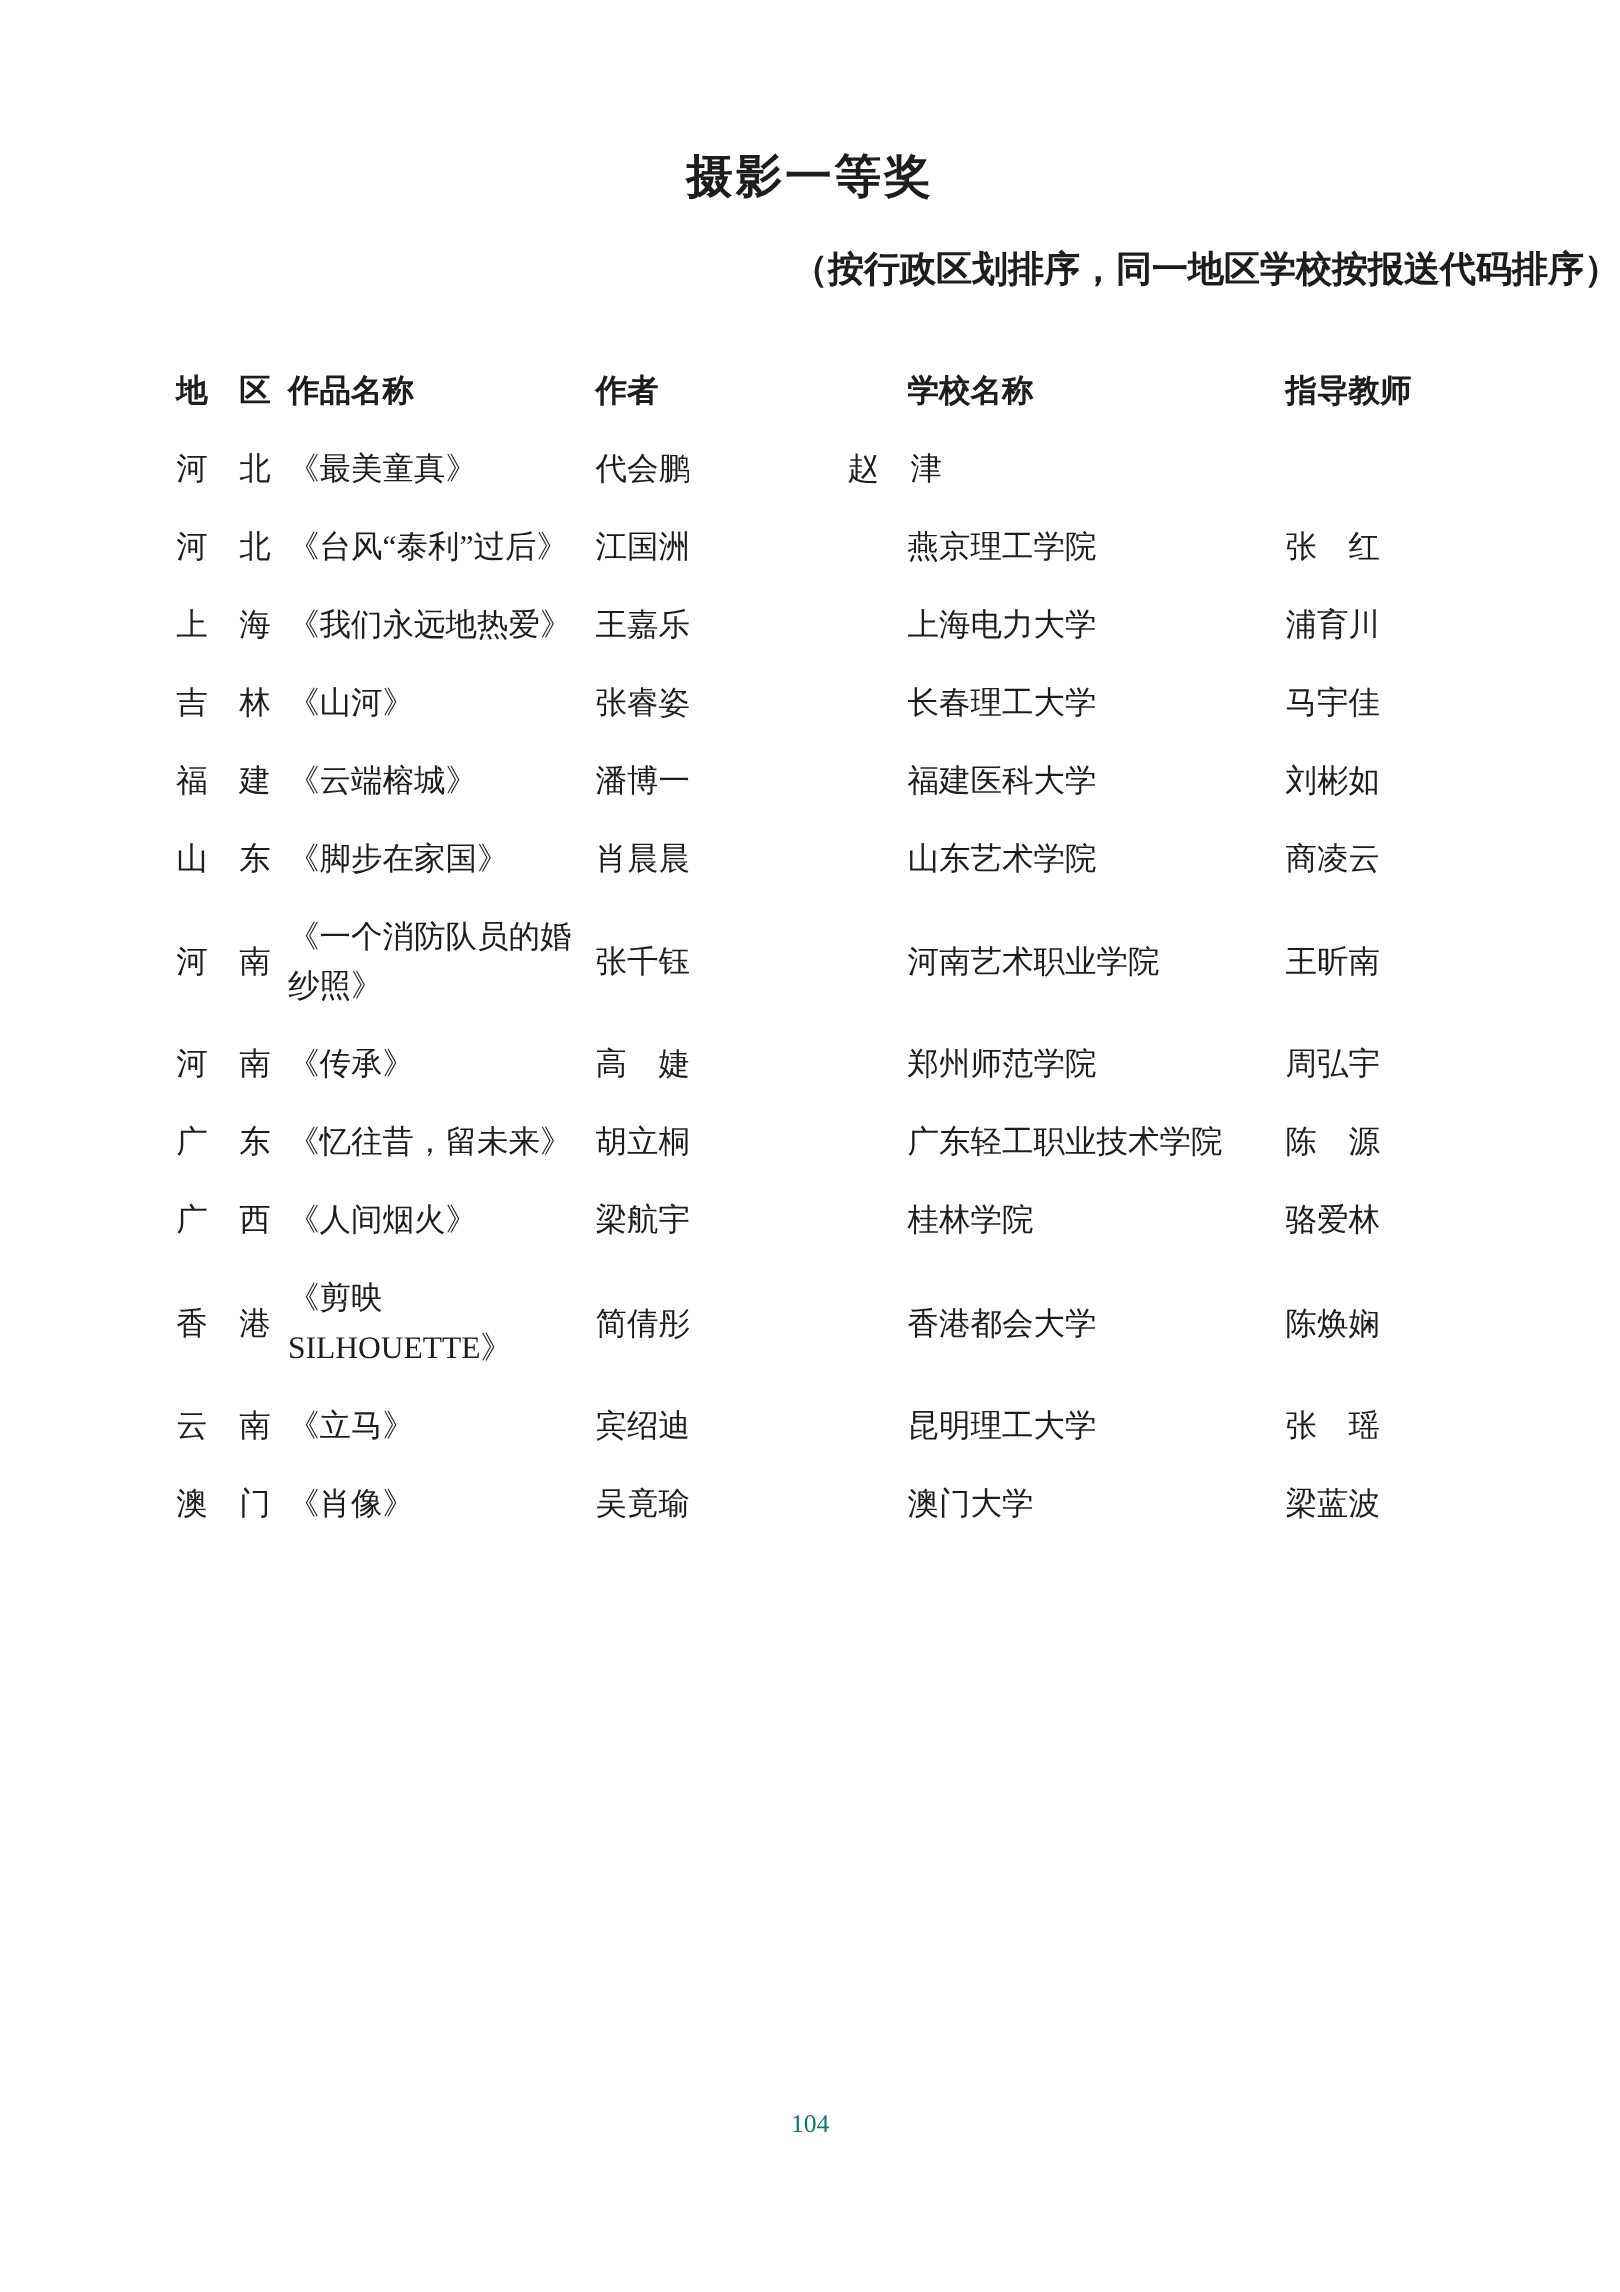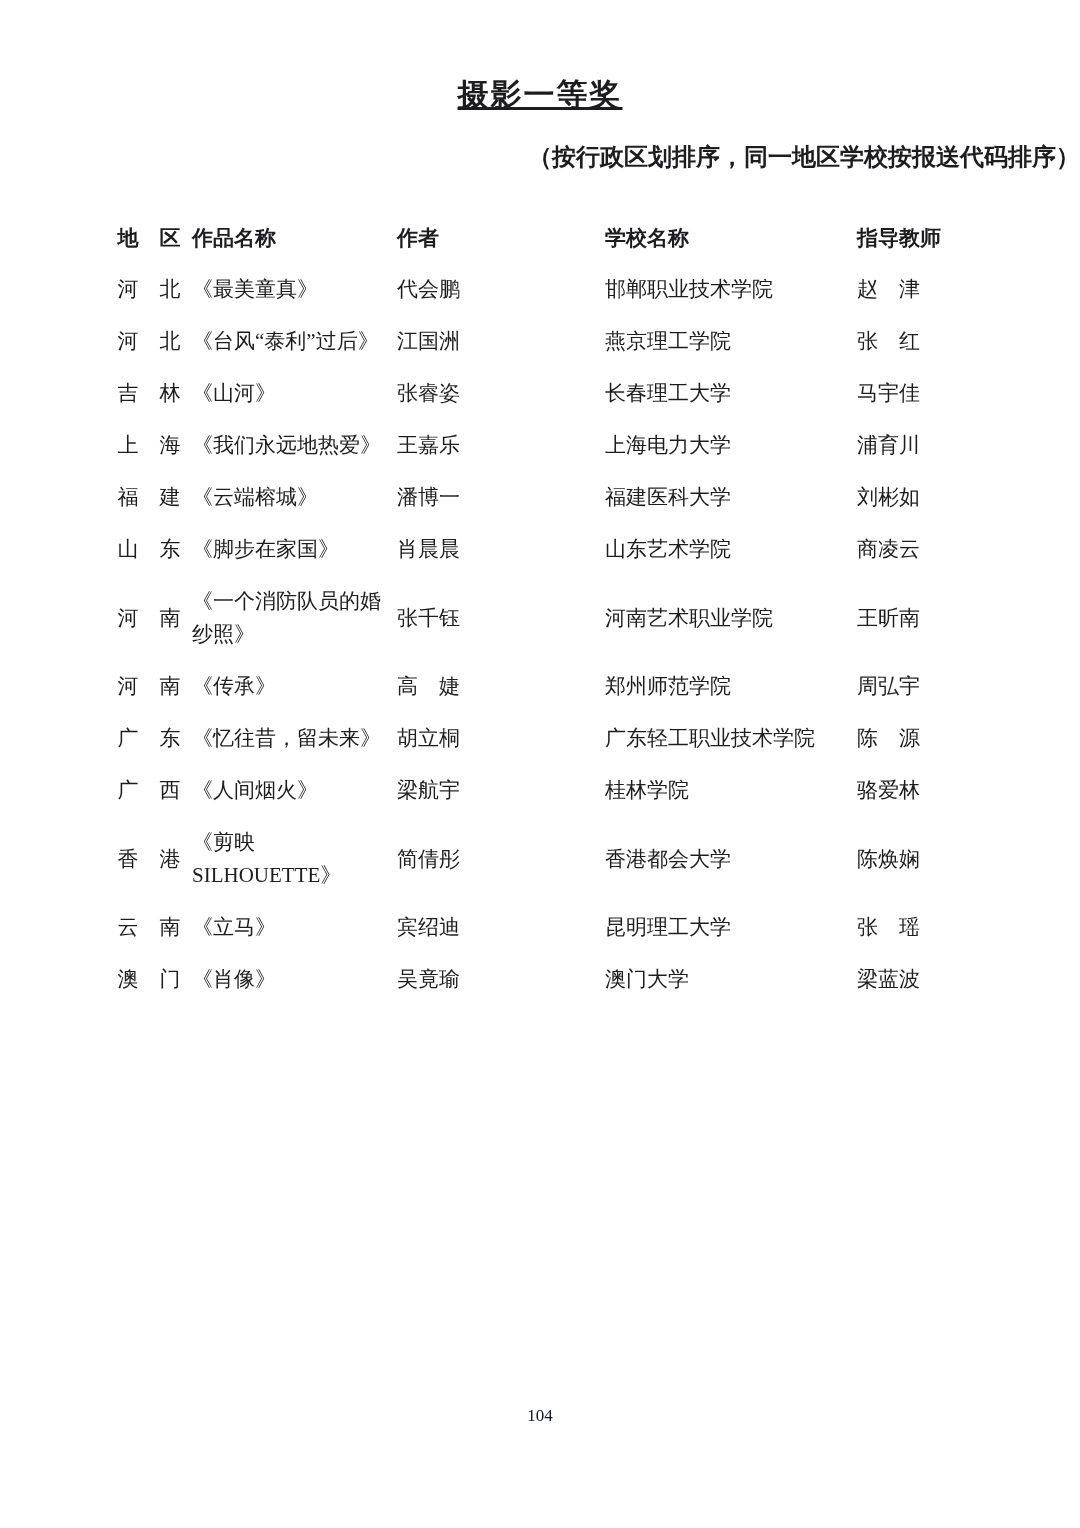--- a/index.html
+++ b/index.html
@@ -10,28 +10,27 @@
   .page {
     position: relative;
     width: 1080px;
     height: 1528px;
     background: #ffffff;
     color: #1d1d1f;
     overflow: hidden;
   }
   .doc-title {
     margin: 0;
-    padding-top: 73px;
+    padding-top: 96px;
     text-align: center;
     font-family: "Liberation Sans", sans-serif;
     font-size: 31px;
     line-height: 44px;
     font-weight: bold;
     letter-spacing: 2px;
-    text-decoration: underline;
   }
   .doc-subtitle {
     margin: 24px 0 0 0;
     text-align: right;
     font-family: "Liberation Sans", sans-serif;
     font-size: 24px;
     line-height: 32px;
     font-weight: bold;
   }
   .award-table {
@@ -56,21 +55,21 @@
   .cell-school  { width: 252px; flex: none; margin-left: 40px; }
   .cell-teacher { width: 111px; flex: none; }
   .page-number {
     position: absolute;
     left: 0;
     right: 0;
     bottom: 102px;
     text-align: center;
     font-family: "Liberation Serif", serif;
     font-size: 17px;
-    color: #0f172a;
+    color: #0f766e;
   }
 </style>
 </head>
 <body>
 
 <div class="page">
 
   <h1 class="doc-title">摄影一等奖</h1>
 
   <p class="doc-subtitle">（按行政区划排序，同一地区学校按报送代码排序）</p>
@@ -83,46 +82,45 @@
       <div class="cell-author">作者</div>
       <div class="cell-school">学校名称</div>
       <div class="cell-teacher">指导教师</div>
     </div>
 
     <div>
   <div class="row">
     <div class="cell-region">河　北</div>
     <div class="cell-work">《最美童真》</div>
     <div class="cell-author">代会鹏</div>
-    <div class="cell-school">邯郸职业技术学院</div>
     <div class="cell-teacher">赵　津</div>
   </div>
 
   <div class="row">
     <div class="cell-region">河　北</div>
     <div class="cell-work">《台风“泰利”过后》</div>
     <div class="cell-author">江国洲</div>
     <div class="cell-school">燕京理工学院</div>
     <div class="cell-teacher">张　红</div>
   </div>
 
   <div class="row">
+    <div class="cell-region">上　海</div>
+    <div class="cell-work">《我们永远地热爱》</div>
+    <div class="cell-author">王嘉乐</div>
+    <div class="cell-school">上海电力大学</div>
+    <div class="cell-teacher">浦育川</div>
+  </div>
+
+  <div class="row">
     <div class="cell-region">吉　林</div>
     <div class="cell-work">《山河》</div>
     <div class="cell-author">张睿姿</div>
     <div class="cell-school">长春理工大学</div>
     <div class="cell-teacher">马宇佳</div>
-  </div>
-
-  <div class="row">
-    <div class="cell-region">上　海</div>
-    <div class="cell-work">《我们永远地热爱》</div>
-    <div class="cell-author">王嘉乐</div>
-    <div class="cell-school">上海电力大学</div>
-    <div class="cell-teacher">浦育川</div>
   </div>
 
   <div class="row">
     <div class="cell-region">福　建</div>
     <div class="cell-work">《云端榕城》</div>
     <div class="cell-author">潘博一</div>
     <div class="cell-school">福建医科大学</div>
     <div class="cell-teacher">刘彬如</div>
   </div>
 

